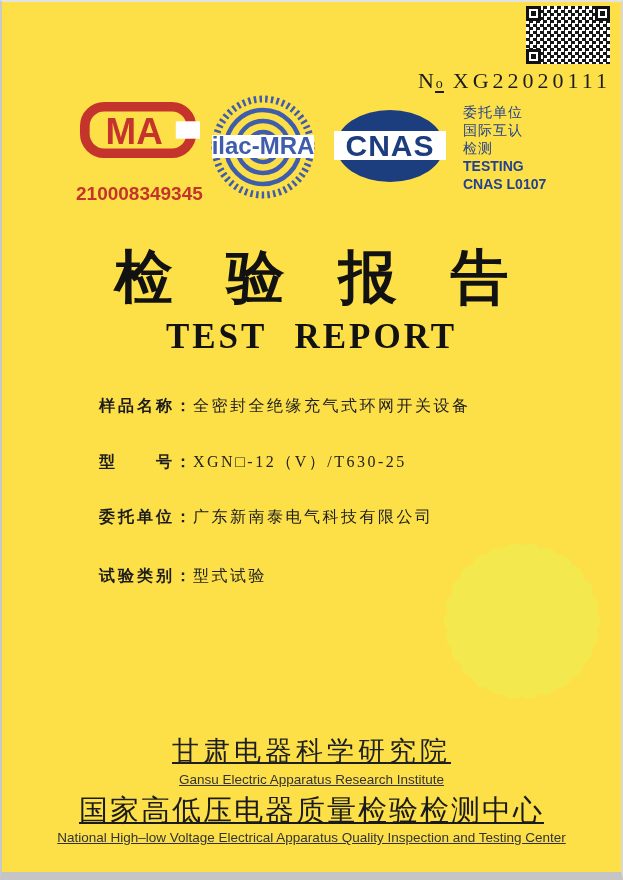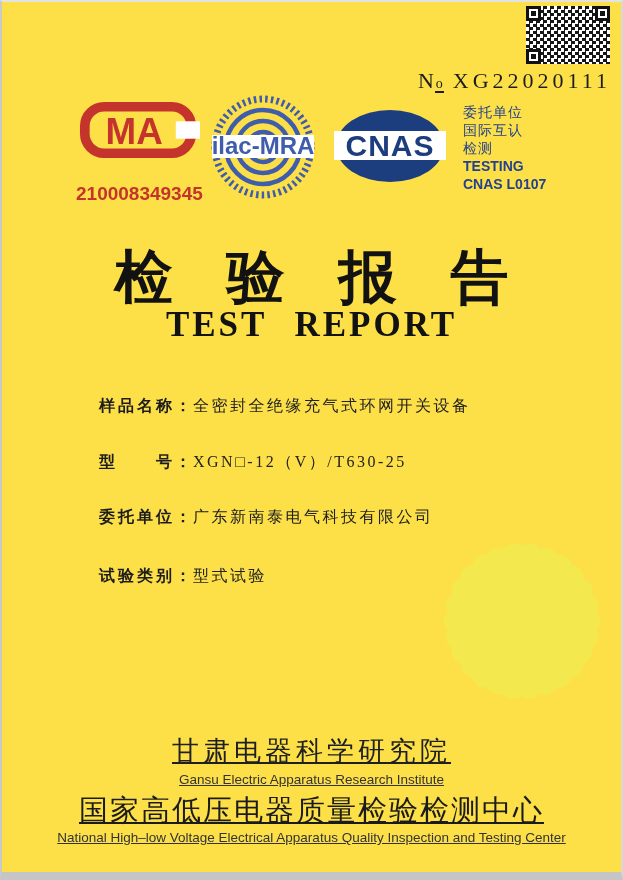--- a/index.html
+++ b/index.html
@@ -25,21 +25,21 @@
               font-size:19px;margin-top:19px;white-space:nowrap;}
   .ilac{position:absolute;left:208px;top:92px;}
   .cnas{position:absolute;left:332px;top:106px;}
   .accred{position:absolute;left:461px;top:101px;line-height:18px;
           font-family:"Liberation Sans",sans-serif;color:var(--accred-navy);font-size:14px;}
   .accred .cn{letter-spacing:1px;}
   .accred .en{font-weight:bold;letter-spacing:0;}
   
   .title-cn{position:absolute;top:221px;left:0;right:0;margin:16px;text-align:center;
             font-size:58px;font-weight:bold;color:#121212;letter-spacing:54px;padding-left:54px;white-space:nowrap;}
-  .title-en{position:absolute;top:303px;left:0;right:0;margin:0;text-align:center;
+  .title-en{position:absolute;top:303px;left:0;right:0;margin:12px;text-align:center;
             font-size:35px;font-weight:bold;letter-spacing:3px;word-spacing:16px;color:#121212;}
   
   .field-row{position:absolute;left:97px;white-space:nowrap;font-size:16px;line-height:1.3;}
   .r1{top:394px}.r2{top:450px}.r3{top:505px}.r4{top:564px}
   .f-label{font-weight:bold;letter-spacing:3px;color:#1c1c1c;}
   .f-colon{font-weight:bold;margin-right:2px;}
   .f-value{letter-spacing:2.5px;color:#222;}
   
   .seal{position:absolute;left:438px;top:537px;width:164px;height:164px;}
   

